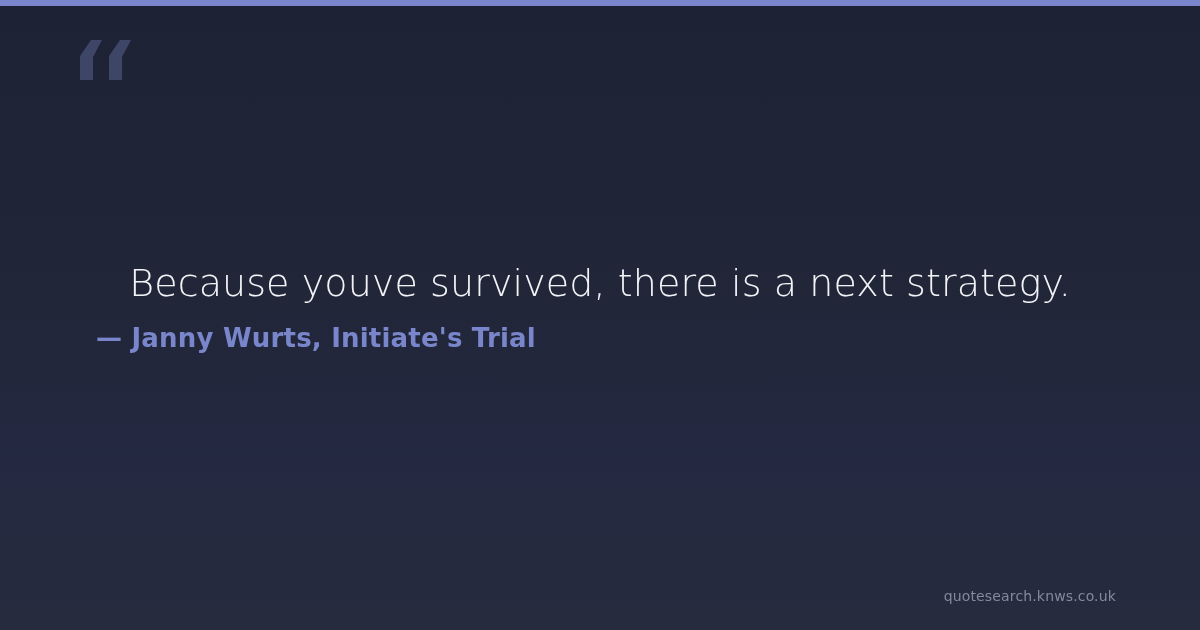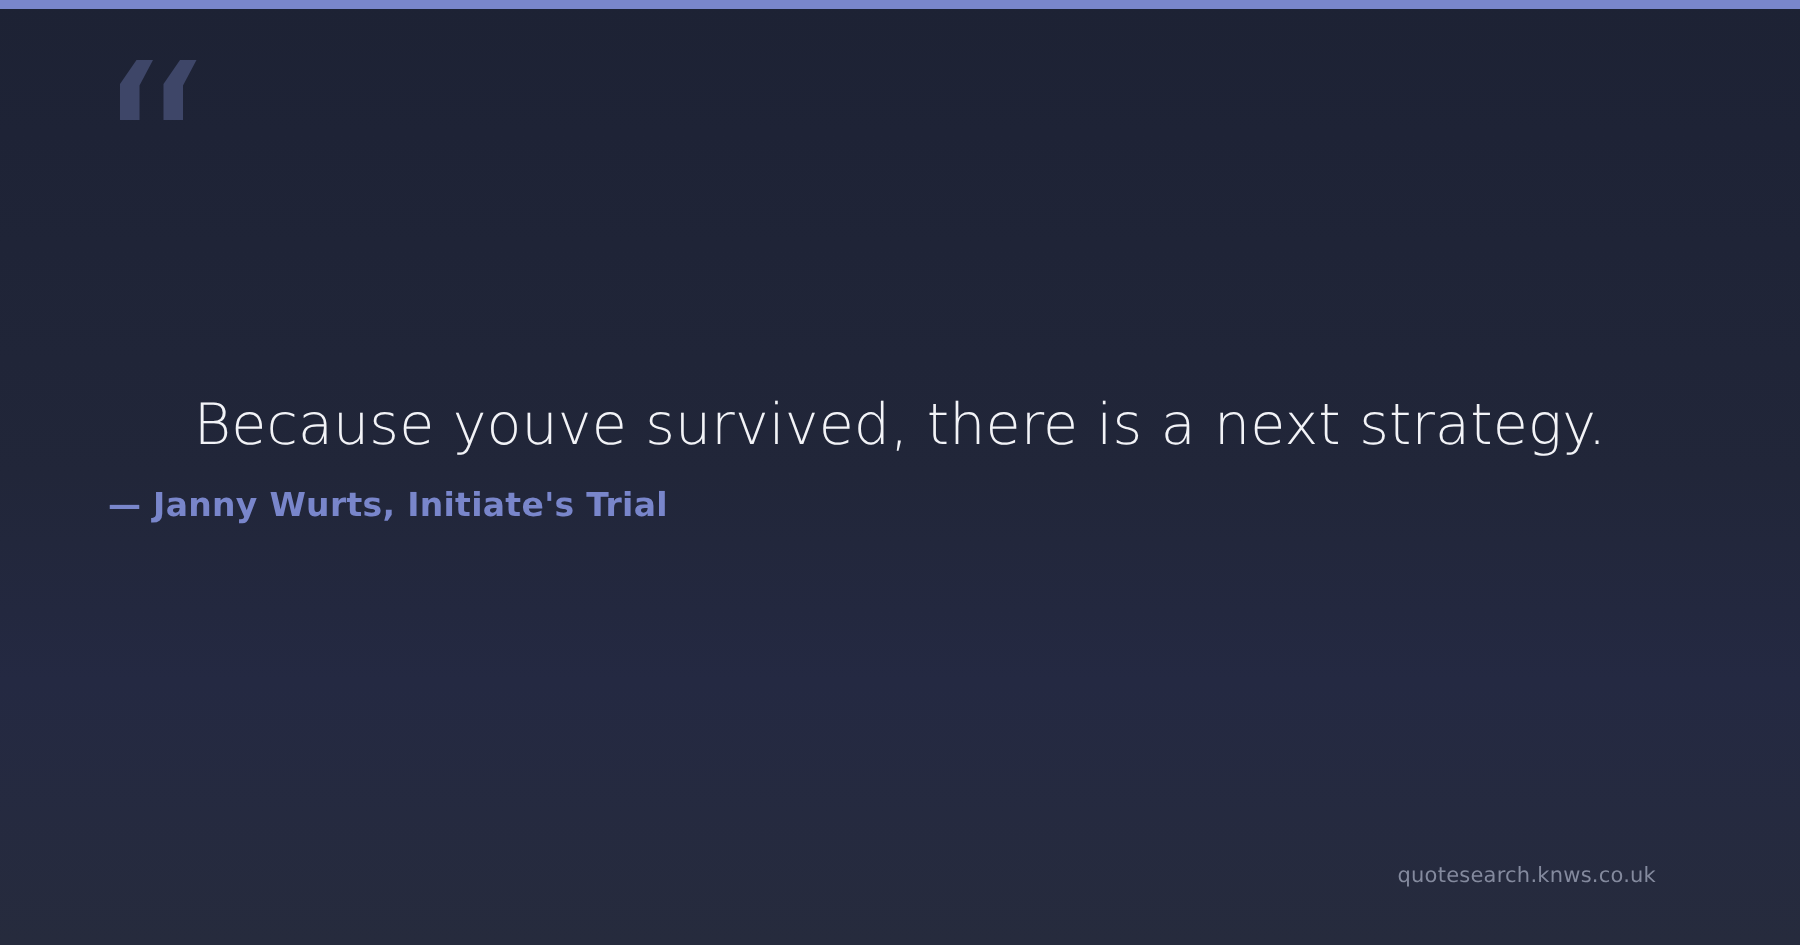--- a/index.html
+++ b/index.html
@@ -61,36 +61,36 @@
     line-height: 50px;
     letter-spacing: 0.1px;
     color: #f2f3f7;
     white-space: pre-wrap;
     text-align: center;
   }
 
   
   .attribution {
     position: absolute;
-    left: 72px;
+    left: 96px;
     top: 322px;
     margin: 0;
-    font-size: 22px;
+    font-size: 26px;
     font-weight: bold;
     line-height: 32px;
     letter-spacing: 0.2px;
     color: #7986cb;
   }
 
   
   .footer {
     position: absolute;
     right: 80px;
     bottom: 21px;
-    margin: 16px;
+    margin: 4px;
     font-size: 14px;
     font-weight: 400;
     line-height: 18px;
     letter-spacing: 0.15px;
     color: #848a9e;
     text-align: center;
   }
 </style>
 </head>
 <body>

